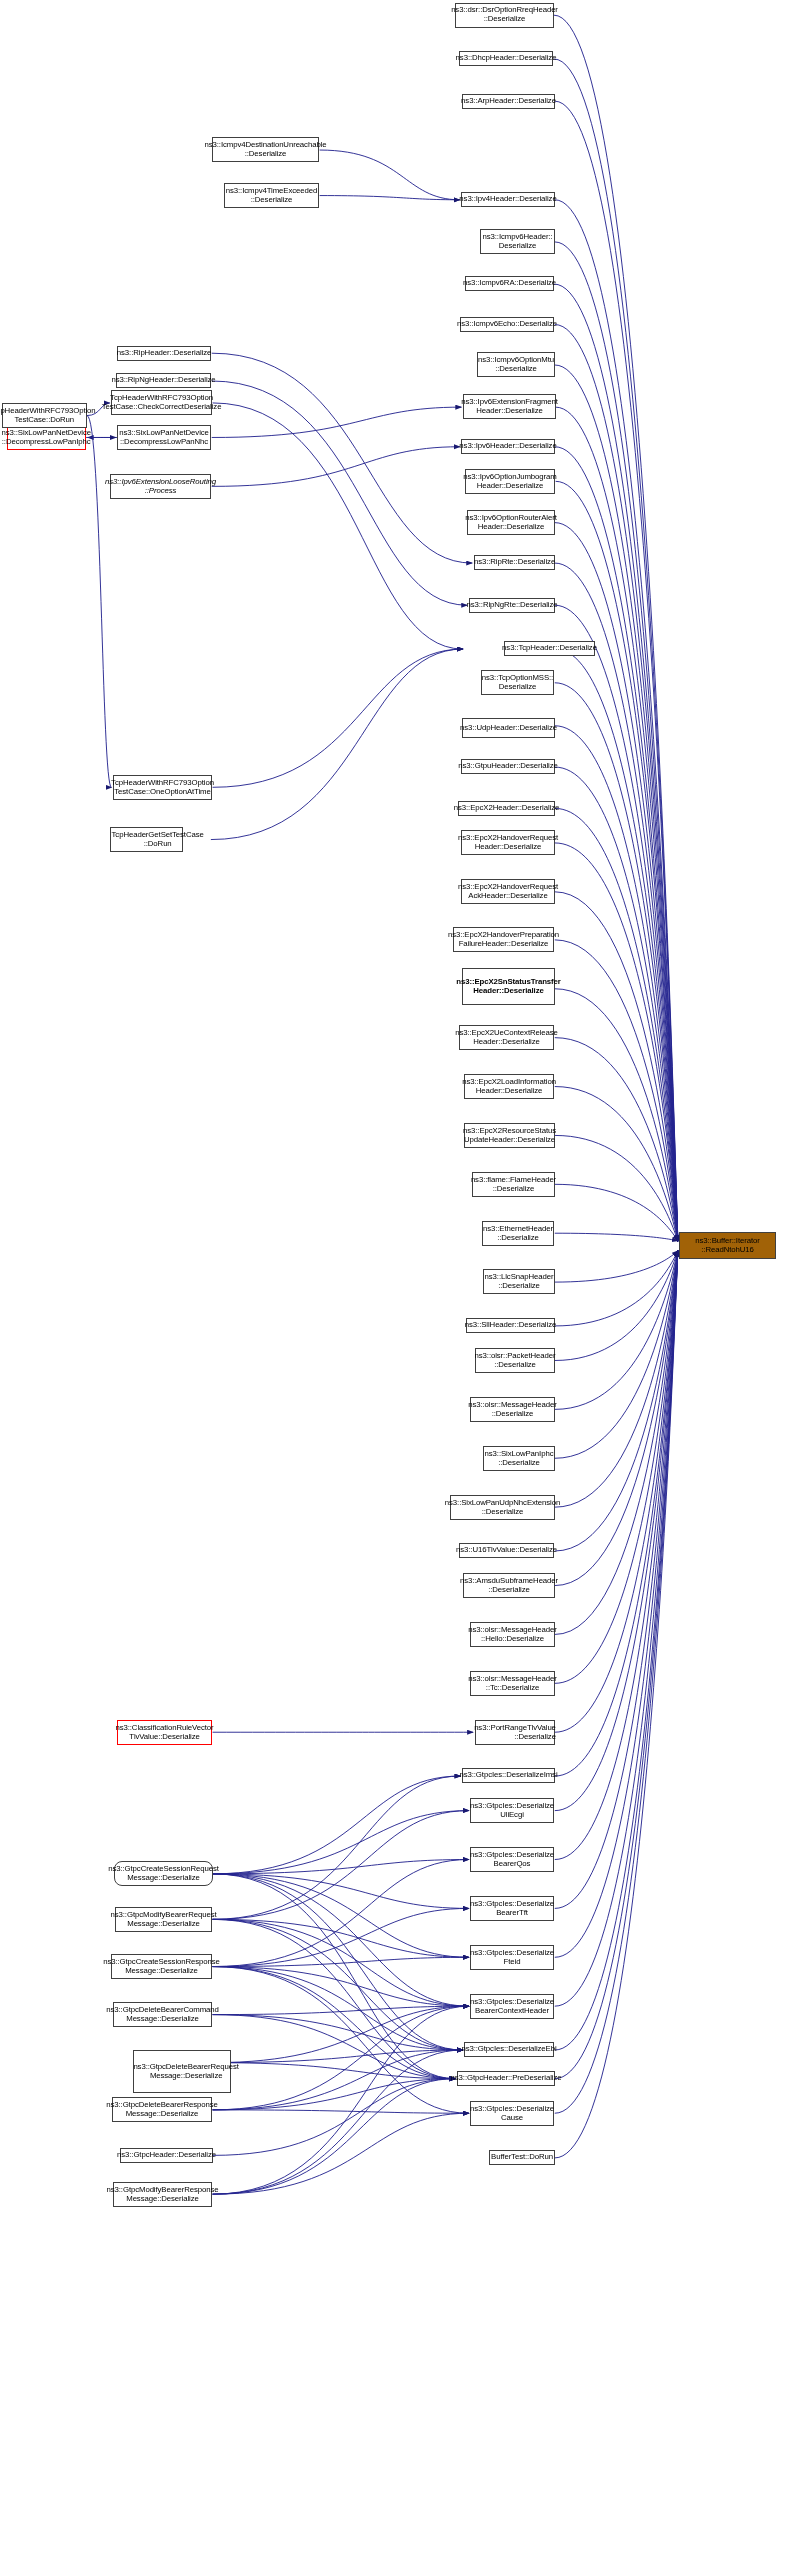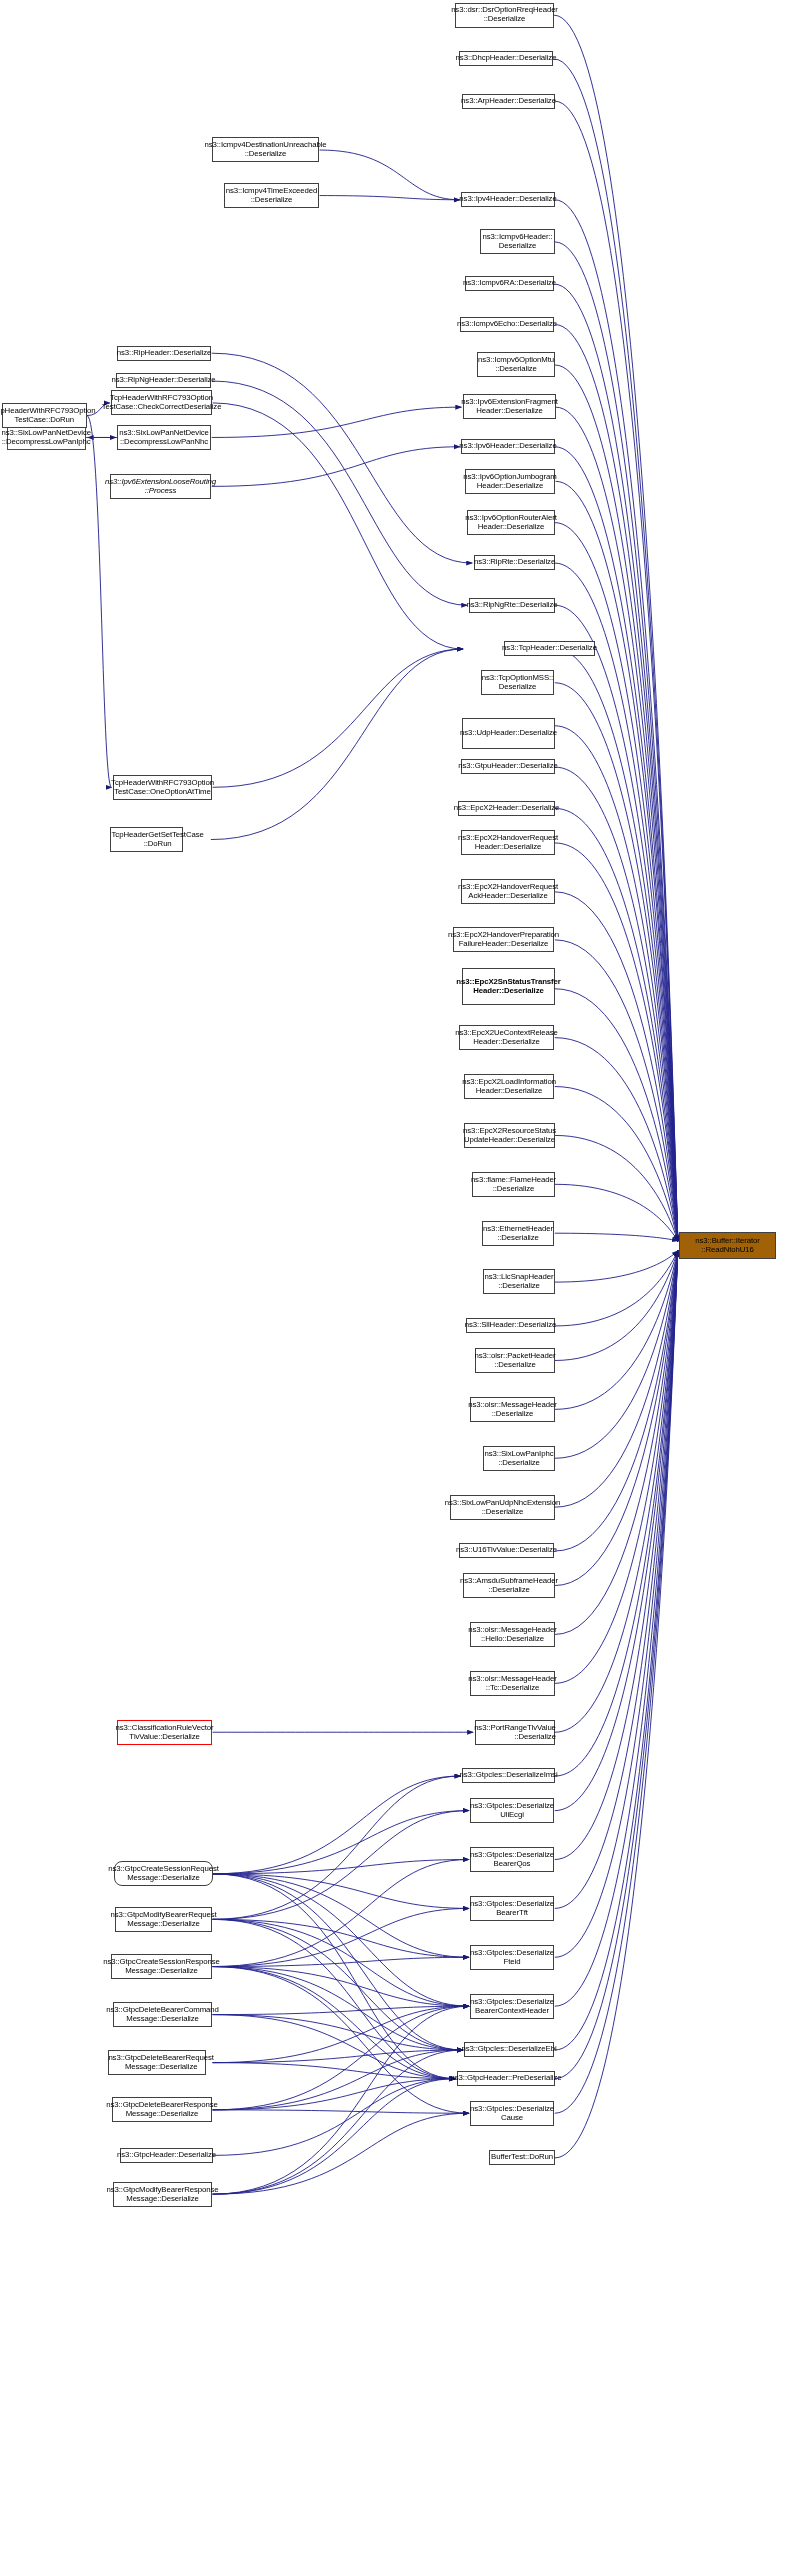--- a/index.html
+++ b/index.html
@@ -164,21 +164,21 @@
 TestCase::CheckCorrectDeserialize</div>
       <div class="node" style="left: 1.7px; top: 403px; width: 85px; height: 25px;">TcpHeaderWithRFC793Option
 TestCase::DoRun</div>
       <div class="node" style="left: 113px; top: 775px; width: 99px; height: 25px;">TcpHeaderWithRFC793Option
 TestCase::OneOptionAtTime</div>
       <div class="node" style="left: 110px; top: 827px; width: 73px; height: 25px; padding-left: 24px;">TcpHeaderGetSetTestCase
 ::DoRun</div>
       <div class="node" style="left: 464px; top: 641px; width: 91px; height: 15px; margin-left: 40px;">ns3::TcpHeader::Deserialize</div>
       <div class="node" style="left: 481px; top: 670px; width: 73px; height: 25px;">ns3::TcpOptionMSS::
 Deserialize</div>
-      <div class="node" style="left: 462px; top: 718px; width: 93px; height: 31px;">ns3::UdpHeader::Deserialize</div>
+      <div class="node" style="left: 462px; top: 718px; width: 93px; height: 20px;">ns3::UdpHeader::Deserialize</div>
       <div class="node" style="left: 461px; top: 759px; width: 94px; height: 15px;">ns3::GtpuHeader::Deserialize</div>
       <div class="node" style="left: 458px; top: 801px; width: 97px; height: 15px;">ns3::EpcX2Header::Deserialize</div>
       <div class="node" style="left: 461px; top: 830px; width: 94px; height: 25px;">ns3::EpcX2HandoverRequest
 Header::Deserialize</div>
       <div class="node" style="left: 461px; top: 879px; width: 94px; height: 25px;">ns3::EpcX2HandoverRequest
 AckHeader::Deserialize</div>
       <div class="node" style="left: 453px; top: 927px; width: 101px; height: 25px;">ns3::EpcX2HandoverPreparation
 FailureHeader::Deserialize</div>
       <div class="node" style="left: 462px; top: 968px; width: 93px; height: 37px; font-weight: bold;">ns3::EpcX2SnStatusTransfer
 Header::Deserialize</div>
@@ -227,21 +227,21 @@
 Message::Deserialize</div>
       <div class="node" style="left: 470px; top: 1945px; width: 84px; height: 25px;">ns3::GtpcIes::Deserialize
 Fteid</div>
       <div class="node" style="left: 111px; top: 1954px; width: 101px; height: 25px;">ns3::GtpcCreateSessionResponse
 Message::Deserialize</div>
       <div class="node" style="left: 470px; top: 1994px; width: 84px; height: 25px;">ns3::GtpcIes::Deserialize
 BearerContextHeader</div>
       <div class="node" style="left: 113px; top: 2002px; width: 99px; height: 25px;">ns3::GtpcDeleteBearerCommand
 Message::Deserialize</div>
       <div class="node" style="left: 464px; top: 2042px; width: 90px; height: 15px;">ns3::GtpcIes::DeserializeEbi</div>
-      <div class="node" style="left: 108px; top: 2050px; width: 98px; height: 25px; padding-left: 10px;">ns3::GtpcDeleteBearerRequest
+      <div class="node" style="left: 133px; top: 2050px; width: 98px; height: 43px; padding-left: 10px;">ns3::GtpcDeleteBearerRequest
 Message::Deserialize</div>
       <div class="node" style="left: 457px; top: 2071px; width: 98px; height: 15px;">ns3::GtpcHeader::PreDeserialize</div>
       <div class="node" style="left: 470px; top: 2101px; width: 84px; height: 25px;">ns3::GtpcIes::Deserialize
 Cause</div>
       <div class="node" style="left: 112px; top: 2097px; width: 100px; height: 25px;">ns3::GtpcDeleteBearerResponse
 Message::Deserialize</div>
       <div class="node" style="left: 120px; top: 2148px; width: 93px; height: 15px;">ns3::GtpcHeader::Deserialize</div>
       <div class="node" style="left: 489px; top: 2150px; width: 66px; height: 15px;">BufferTest::DoRun</div>
       <div class="node" style="left: 113px; top: 2182px; width: 99px; height: 25px;">ns3::GtpcModifyBearerResponse
 Message::Deserialize</div>

